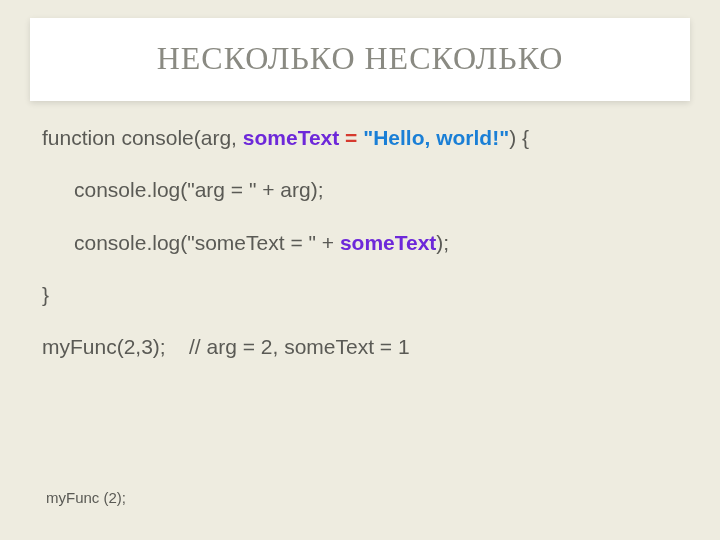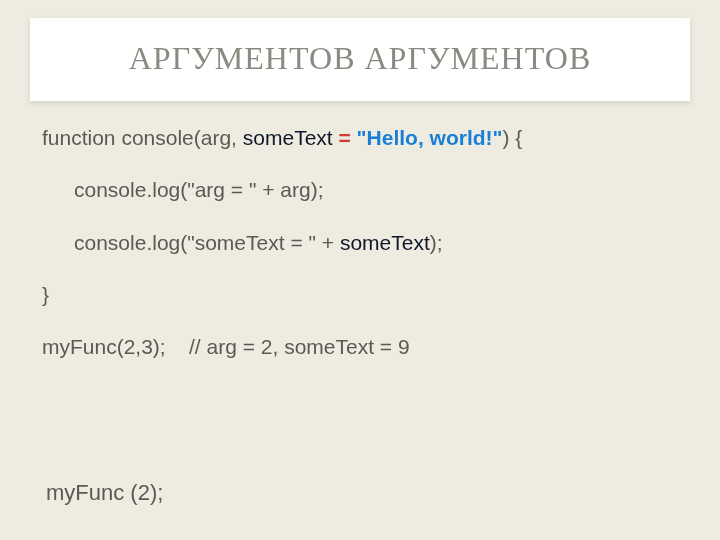--- a/index.html
+++ b/index.html
@@ -45,50 +45,50 @@
     font-size: 21px;
     line-height: 1.35;
   }
   .code-line {
     margin-bottom: 24px;
     white-space: pre;
   }
   .indent {
     padding-left: 32px;
   }
-  .green { color: #0f172a; font-weight: normal; }
+  .green { color: #6d28d9; font-weight: bold; }
   .red   { color: #d63a2e; font-weight: bold; }
   .blue  { color: #1a7fd6; font-weight: bold; }
   .last-call {
     position: absolute;
     left: 46px;
     bottom: 34px;
     color: #5a5a55;
-    font-size: 22px;
+    font-size: 15px;
     white-space: pre;
   }
 </style>
 </head>
 <body>
 
 <div class="slide">
 
   <div class="title-wrap">
-    <h1>АРГУМЕНТОВ АРГУМЕНТОВ</h1>
+    <h1>НЕСКОЛЬКО НЕСКОЛЬКО</h1>
   </div>
 
   <div class="code-area">
 
     <div class="code-line"><span>function console(arg, </span><span class="green">someText</span><span class="red"> = </span><span class="blue">"Hello, world!"</span><span>) {</span></div>
 
     <div class="code-line indent"><span>console.log("arg = " + arg);</span></div>
 
     <div class="code-line indent"><span>console.log("someText = " + </span><span class="green">someText</span><span>);</span></div>
 
     <div class="code-line"><span>}</span></div>
 
-    <div class="code-line"><span>myFunc(2,3);    // arg = 2, someText = 9</span></div>
+    <div class="code-line"><span>myFunc(2,3);    // arg = 2, someText = 1</span></div>
 
   </div>
 
   <div class="last-call"><span>myFunc (2);</span></div>
 
 </div>
 
 </body></html>

